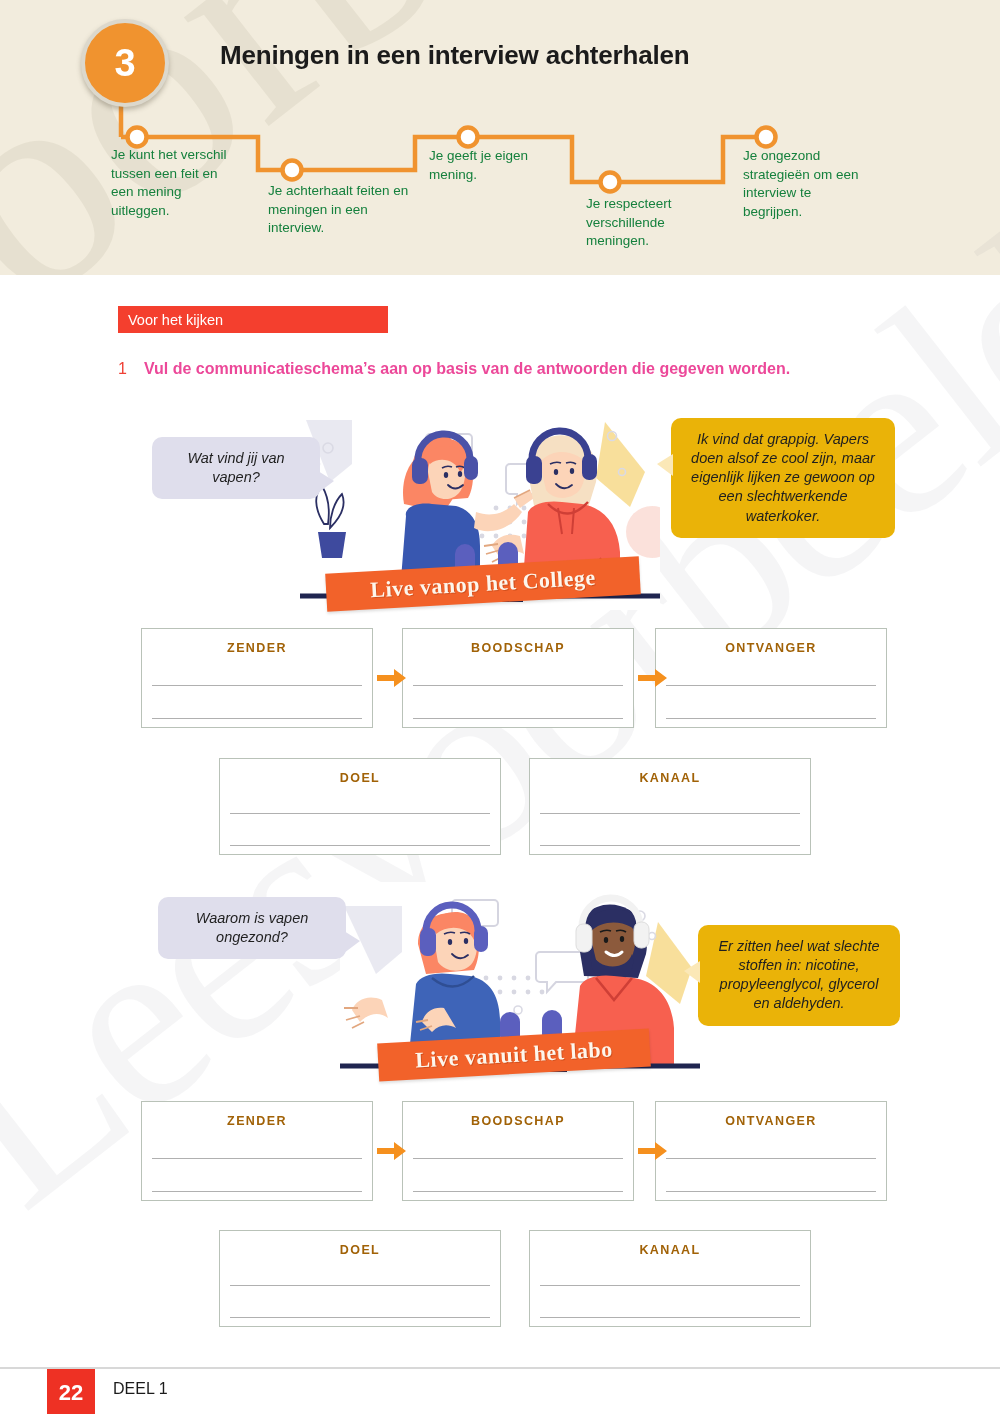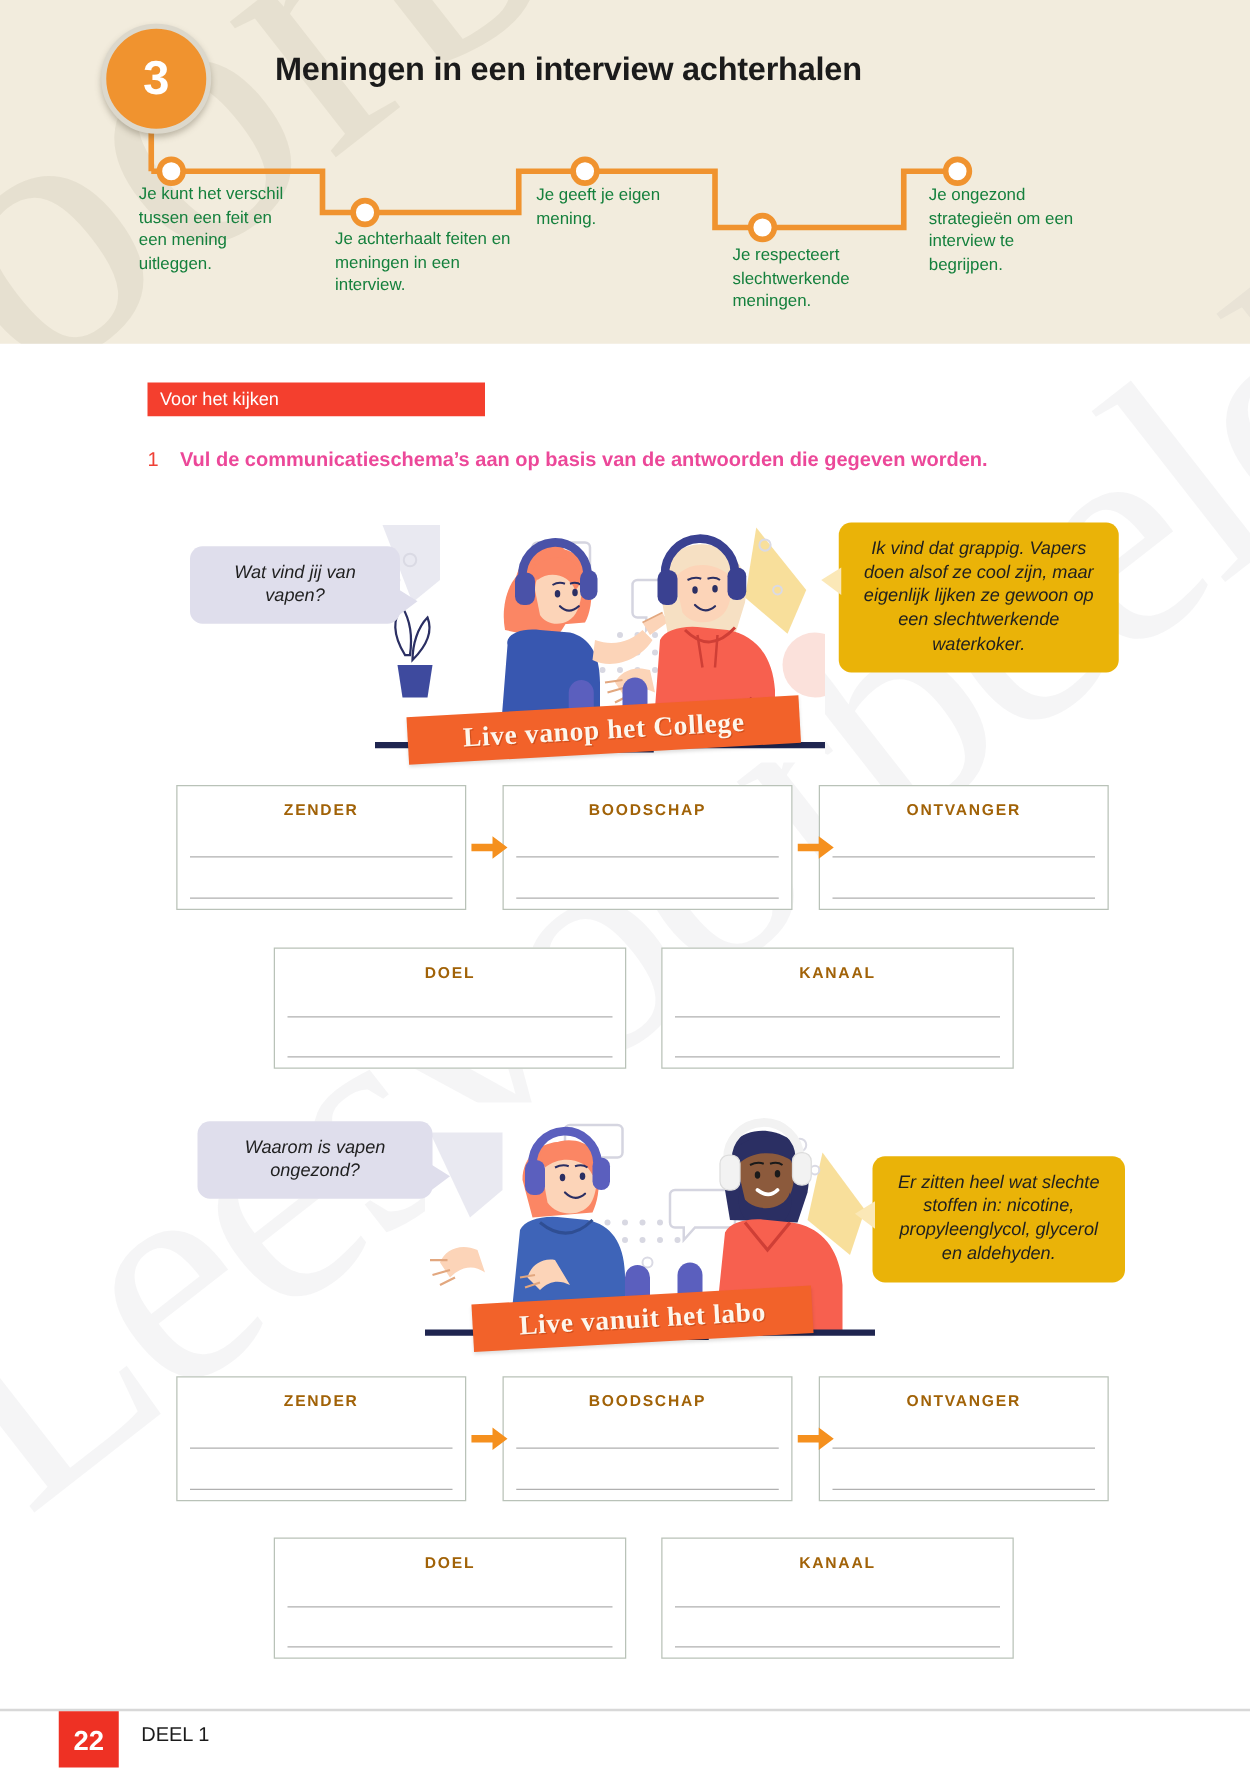--- a/index.html
+++ b/index.html
@@ -169,21 +169,21 @@
 </svg>
 
 <div id="badge">
   <span>3</span>
 </div>
 <div id="chapter-title">Meningen in een interview achterhalen</div>
 
 <div class="goal-text" style="left:111px;top:146px;width:130px;">Je kunt het verschil tussen een feit en een mening uitleggen.</div>
 <div class="goal-text" style="left:268px;top:182px;width:150px;">Je achterhaalt feiten en meningen in een interview.</div>
 <div class="goal-text" style="left:429px;top:147px;width:130px;">Je geeft je eigen mening.</div>
-<div class="goal-text" style="left:586px;top:195px;width:125px;">Je respecteert slechtwerkende meningen.</div>
+<div class="goal-text" style="left:586px;top:195px;width:125px;">Je respecteert verschillende meningen.</div>
 <div class="goal-text" style="left:743px;top:147px;width:120px;">Je ongezond strategieën om een interview te begrijpen.</div>
 
 <div id="voor-banner">
   <span>Voor het kijken</span>
 </div>
 
 <div id="q-num">1</div>
 <div id="q-text">Vul de communicatieschema’s aan op basis van de antwoorden die gegeven worden.</div>
 
 <div class="bubble lav" style="left:152px;top:437px;width:140px;">

